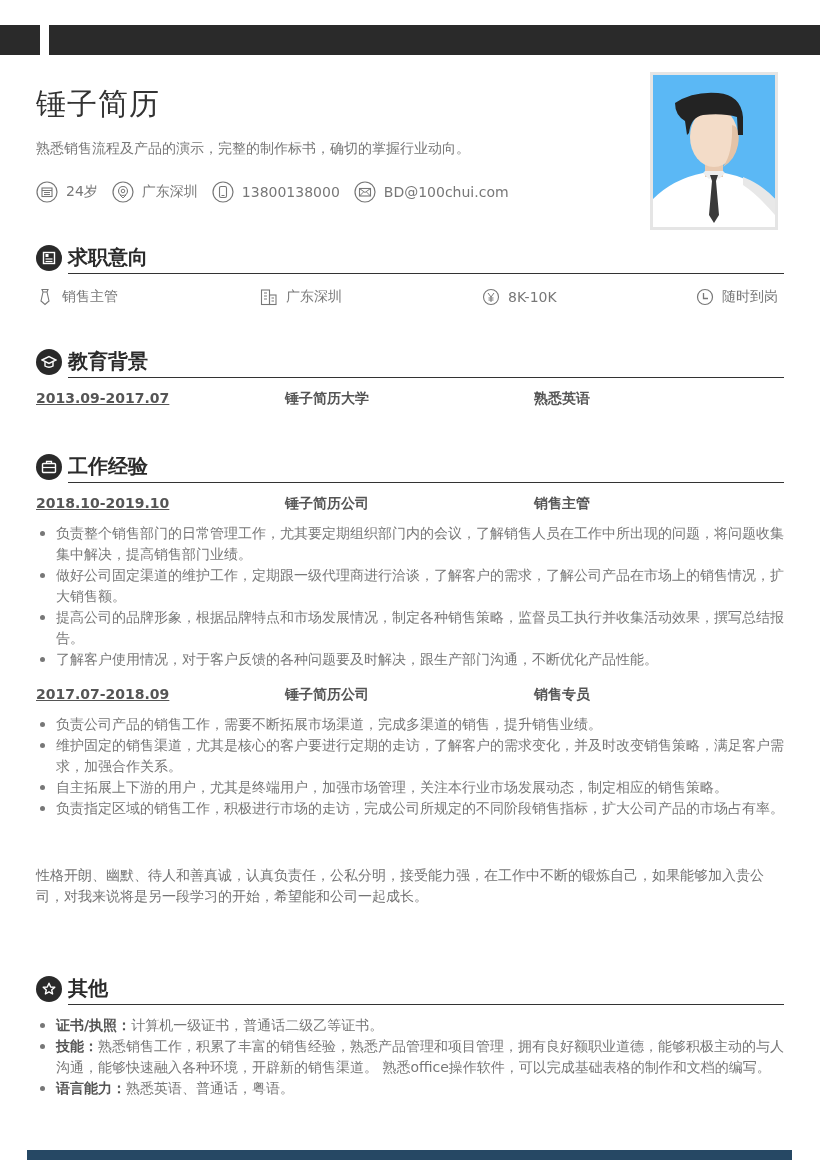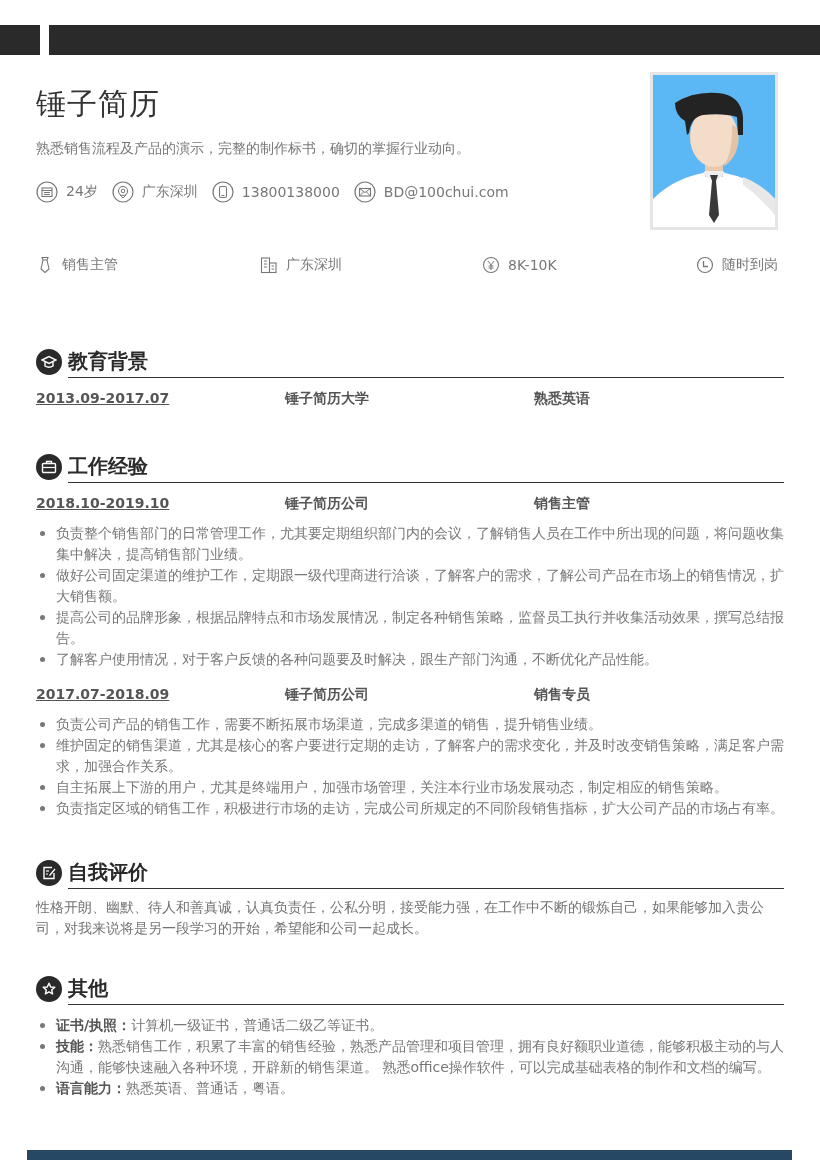--- a/index.html
+++ b/index.html
@@ -96,20 +96,32 @@
     <rect x="52" y="82" width="18" height="20" fill="#e8c9b0"></rect>
     <ellipse cx="61" cy="62" rx="24" ry="30" fill="#f3dcc8"></ellipse>
     <path d="M79 50 Q88 52 85 70 Q82 85 70 92 Q80 78 79 50 Z" fill="#e3c3a7"></path>
     <path d="M22 28 Q40 16 65 18 Q88 20 90 42 L90 60 L85 60 L84 42 Q70 38 50 40 Q38 42 36 58 L34 60 L32 46 Q22 40 22 28 Z" fill="#232323"></path>
     <path d="M50 98 L56 104 L61 100 L66 104 L72 98 L70 96 L52 96 Z" fill="#eeeeee"></path>
     <path d="M57 100 L65 100 L63 106 L66 140 L61 148 L56 140 L59 106 Z" fill="#3a3a3a"></path>
   </svg>
 </div>
 
 <div class="section" style="top:244px;">
+  <div class="sec-head">
+    <div class="sec-icon">
+      <svg width="14" height="14" viewBox="0 0 14 14">
+          <rect x="1.5" y="1.5" width="11" height="11" fill="none" stroke="#fff" stroke-width="1.4"></rect>
+          <rect x="3.5" y="3" width="3" height="3" fill="#fff"></rect>
+          <line x1="3.5" y1="8" x2="10.5" y2="8" stroke="#fff" stroke-width="1.2"></line>
+          <line x1="3.5" y1="10.5" x2="10.5" y2="10.5" stroke="#fff" stroke-width="1.2"></line>
+        </svg>
+    </div>
+    <div class="sec-title">求职意向</div>
+    <div class="sec-line"></div>
+  </div>
   <div class="intent-row">
     <div class="intent" style="left:0;">
       <svg class="ic" viewBox="0 0 18 18">
           <path d="M6 1.5 L12 1.5 L11 4 L7 4 Z M7 4 L5 13 L9 16.5 L13 13 L11 4" fill="none" stroke="#777" stroke-width="1.1"></path>
         </svg>
       <span>销售主管</span>
     </div>
     <div class="intent" style="left:224px;">
       <svg class="ic" viewBox="0 0 18 18">
           <rect x="1.5" y="2" width="8" height="14.5" fill="none" stroke="#777" stroke-width="1.1"></rect>
@@ -189,32 +201,20 @@
   </div>
   <ul class="bullets">
     <li>负责公司产品的销售工作，需要不断拓展市场渠道，完成多渠道的销售，提升销售业绩。</li>
     <li>维护固定的销售渠道，尤其是核心的客户要进行定期的走访，了解客户的需求变化，并及时改变销售策略，满足客户需求，加强合作关系。</li>
     <li>自主拓展上下游的用户，尤其是终端用户，加强市场管理，关注本行业市场发展动态，制定相应的销售策略。</li>
     <li>负责指定区域的销售工作，积极进行市场的走访，完成公司所规定的不同阶段销售指标，扩大公司产品的市场占有率。</li>
   </ul>
 </div>
 
 <div class="section" style="top:859px;">
-  <div class="sec-head">
-    <div class="sec-icon">
-      <svg width="14" height="14" viewBox="0 0 14 14">
-          <path d="M10 1.5 L2 1.5 L2 12.5 L12 12.5 L12 7" fill="none" stroke="#fff" stroke-width="1.4"></path>
-          <line x1="4" y1="5" x2="7" y2="5" stroke="#fff" stroke-width="1.2"></line>
-          <line x1="4" y1="8" x2="6" y2="8" stroke="#fff" stroke-width="1.2"></line>
-          <path d="M12.5 2.5 L7.5 8.5 L7 10 L8.5 9.5 L13.5 3.5 Z" fill="#fff"></path>
-        </svg>
-    </div>
-    <div class="sec-title">自我评价</div>
-    <div class="sec-line"></div>
-  </div>
   <div class="para">性格开朗、幽默、待人和善真诚，认真负责任，公私分明，接受能力强，在工作中不断的锻炼自己，如果能够加入贵公司，对我来说将是另一段学习的开始，希望能和公司一起成长。</div>
 </div>
 
 <div class="section" style="top:975px;">
   <div class="sec-head">
     <div class="sec-icon">
       <svg width="14" height="14" viewBox="0 0 14 14">
           <path d="M7 1.2 L8.7 5 L12.8 5.3 L9.7 8 L10.6 12 L7 9.9 L3.4 12 L4.3 8 L1.2 5.3 L5.3 5 Z" fill="none" stroke="#fff" stroke-width="1.4" stroke-linejoin="round"></path>
         </svg>
     </div>

